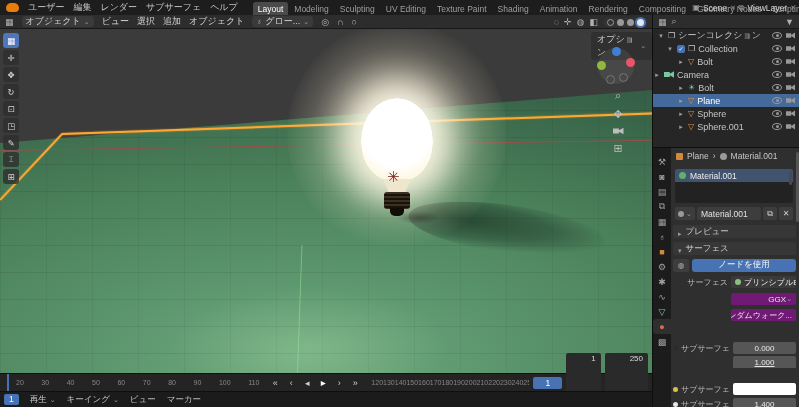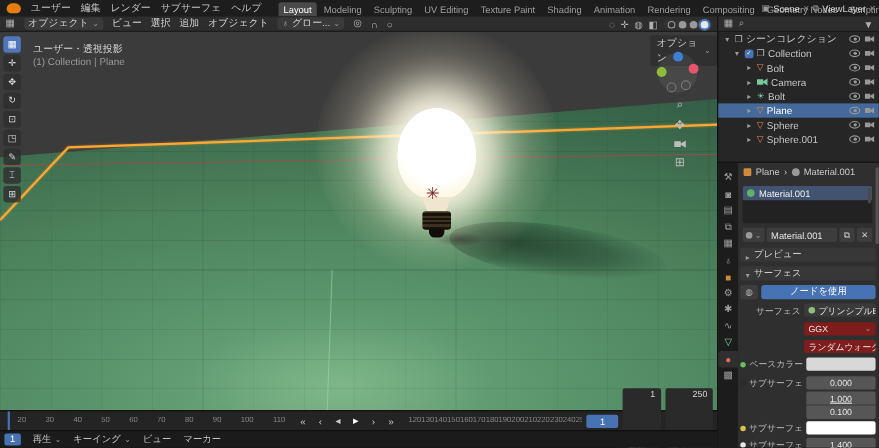--- a/index.html
+++ b/index.html
@@ -126,21 +126,21 @@
   .cell.browse{width:20px;gap:2px;}
   .cell.nm{flex:1;justify-content:flex-start;padding-left:4px;font-size:8.5px;color:#e2e2e2;overflow:hidden;white-space:nowrap;}
   .cell.ib{width:14px;}
   .phdr{position:absolute;left:2px;width:123px;height:13px;background:#373737;border-radius:2px;display:flex;align-items:flex-end;gap:4px;
         padding:0 5px;box-sizing:border-box;font-size:8.5px;color:#d5d5d5;}
   .prow{position:absolute;left:2px;width:123px;height:12px;display:flex;align-items:center;gap:3px;}
   .pdot{width:5px;height:5px;border-radius:50%;flex:0 0 auto;}
   .plabel{width:55px;text-align:right;font-size:8px;color:#bdbdbd;overflow:hidden;white-space:nowrap;flex:0 0 auto;}
   .pval{flex:1;height:12px;border-radius:2px;display:flex;align-items:center;justify-content:center;
         font-size:8px;color:#e8e8e8;background:#565656;overflow:hidden;white-space:nowrap;}
-  .pval.drop{background:#7f1d1d;justify-content:space-between;padding:0 4px;box-sizing:border-box;}
+  .pval.drop{background:#701a75;justify-content:flex-end;padding:0 4px;box-sizing:border-box;}
   .pval.btnL{background:#3a3a3a;justify-content:flex-start;gap:3px;padding:0 4px;box-sizing:border-box;}
   .pval.grp-top{border-radius:2px 2px 0 0;text-decoration:underline;}
   .pval.grp-bot{border-radius:0 0 2px 2px;border-top:1px solid #474747;}
   .usenodes{flex:1;height:13px;background:#4772b3;border-radius:3px;color:#fff;font-size:8.5px;
         display:flex;align-items:center;justify-content:center;}
   .nodecell{width:16px;height:13px;background:#3d3d3d;border-radius:2px;display:flex;align-items:center;justify-content:center;font-size:8px;color:#b8b8b8;}
   .bsdfdot{width:6px;height:6px;border-radius:50%;background:#8ec07c;flex:0 0 auto;}
 
   
   .truler{left:0;top:373px;width:652px;height:18px;background:#242424;border-top:1px solid #0f0f0f;
@@ -237,24 +237,20 @@
     <div class="ab pedge pedge2"></div>
     <div class="ab lampshadow"></div>
     <div class="ab contactshadow"></div>
     <div class="ab glow"></div>
     <div class="ab bulb"></div>
     <div class="ab neck"></div>
     <div class="ab socket"></div>
     <div class="ab bulbtip"></div>
     <div class="ab lightcross">✳</div>
 
-    <div class="ab vp-overlay">
-      <div class="l1">ユーザー・透視投影</div>
-      <div class="l2">(1) Collection | Plane</div>
-    </div>
 
     <div class="ab optbtn">
       <span>オプション</span>
       <span class="caret">⌄</span>
     </div>
 
     <div class="ab toolbar">
       <span class="tool active">▦</span>
       <span class="tool">✛</span>
       <span class="tool">✥</span>
@@ -309,21 +305,21 @@
     </div>
     <div class="orow" style="padding-left:24px">
       <span class="tw">▸</span>
       <span class="oicn mesh">▽</span>
       <span class="nm">Bolt</span>
       <span class="rt">
           <span class="i-eye"></span>
           <span class="i-camv"></span>
         </span>
     </div>
-    <div class="orow" style="padding-left:24px">
+    <div class="orow" style="">
       <span class="tw">▸</span>
       <span class="i-camv green"></span>
       <span class="nm">Camera</span>
       <span class="rt">
           <span class="i-eye"></span>
           <span class="i-camv"></span>
         </span>
     </div>
     <div class="orow" style="padding-left:24px">
       <span class="tw">▸</span>
@@ -429,39 +425,29 @@
           <span class="caret">⌄</span>
         </span>
       </div>
       <div class="prow" style="top:161px">
         <span class="plabel"></span>
         <span class="pval drop">
           <span>ランダムウォーク...</span>
 
         </span>
       </div>
-      <div class="prow" style="top:177px">
-        <span class="pdot" style="background:#62c05e"></span>
-        <span class="plabel" style="width:49px">ベースカラー</span>
-        <span class="pval" style="background: rgb(216, 216, 216);"></span>
-      </div>
       <div class="prow" style="top:194px">
         <span class="pdot" style="background:#2c2c2c"></span>
         <span class="plabel" style="width:49px">サブサーフェス</span>
         <span class="pval">0.000</span>
       </div>
       <div class="prow" style="top:208px">
         <span class="pdot" style="background:transparent"></span>
         <span class="plabel" style="width:49px"></span>
         <span class="pval grp-top">1.000</span>
-      </div>
-      <div class="prow" style="top:220px">
-        <span class="pdot" style="background:transparent"></span>
-        <span class="plabel" style="width:49px"></span>
-        <span class="pval grp-bot">0.100</span>
       </div>
       <div class="prow" style="top:235px">
         <span class="pdot" style="background:#d8c14b"></span>
         <span class="plabel" style="width:49px">サブサーフェ...</span>
         <span class="pval" style="background: rgb(255, 255, 255);"></span>
       </div>
       <div class="prow" style="top:250px">
         <span class="pdot" style="background:#e6e6e6"></span>
         <span class="plabel" style="width:49px">サブサーフェ...</span>
         <span class="pval">1.400</span>

